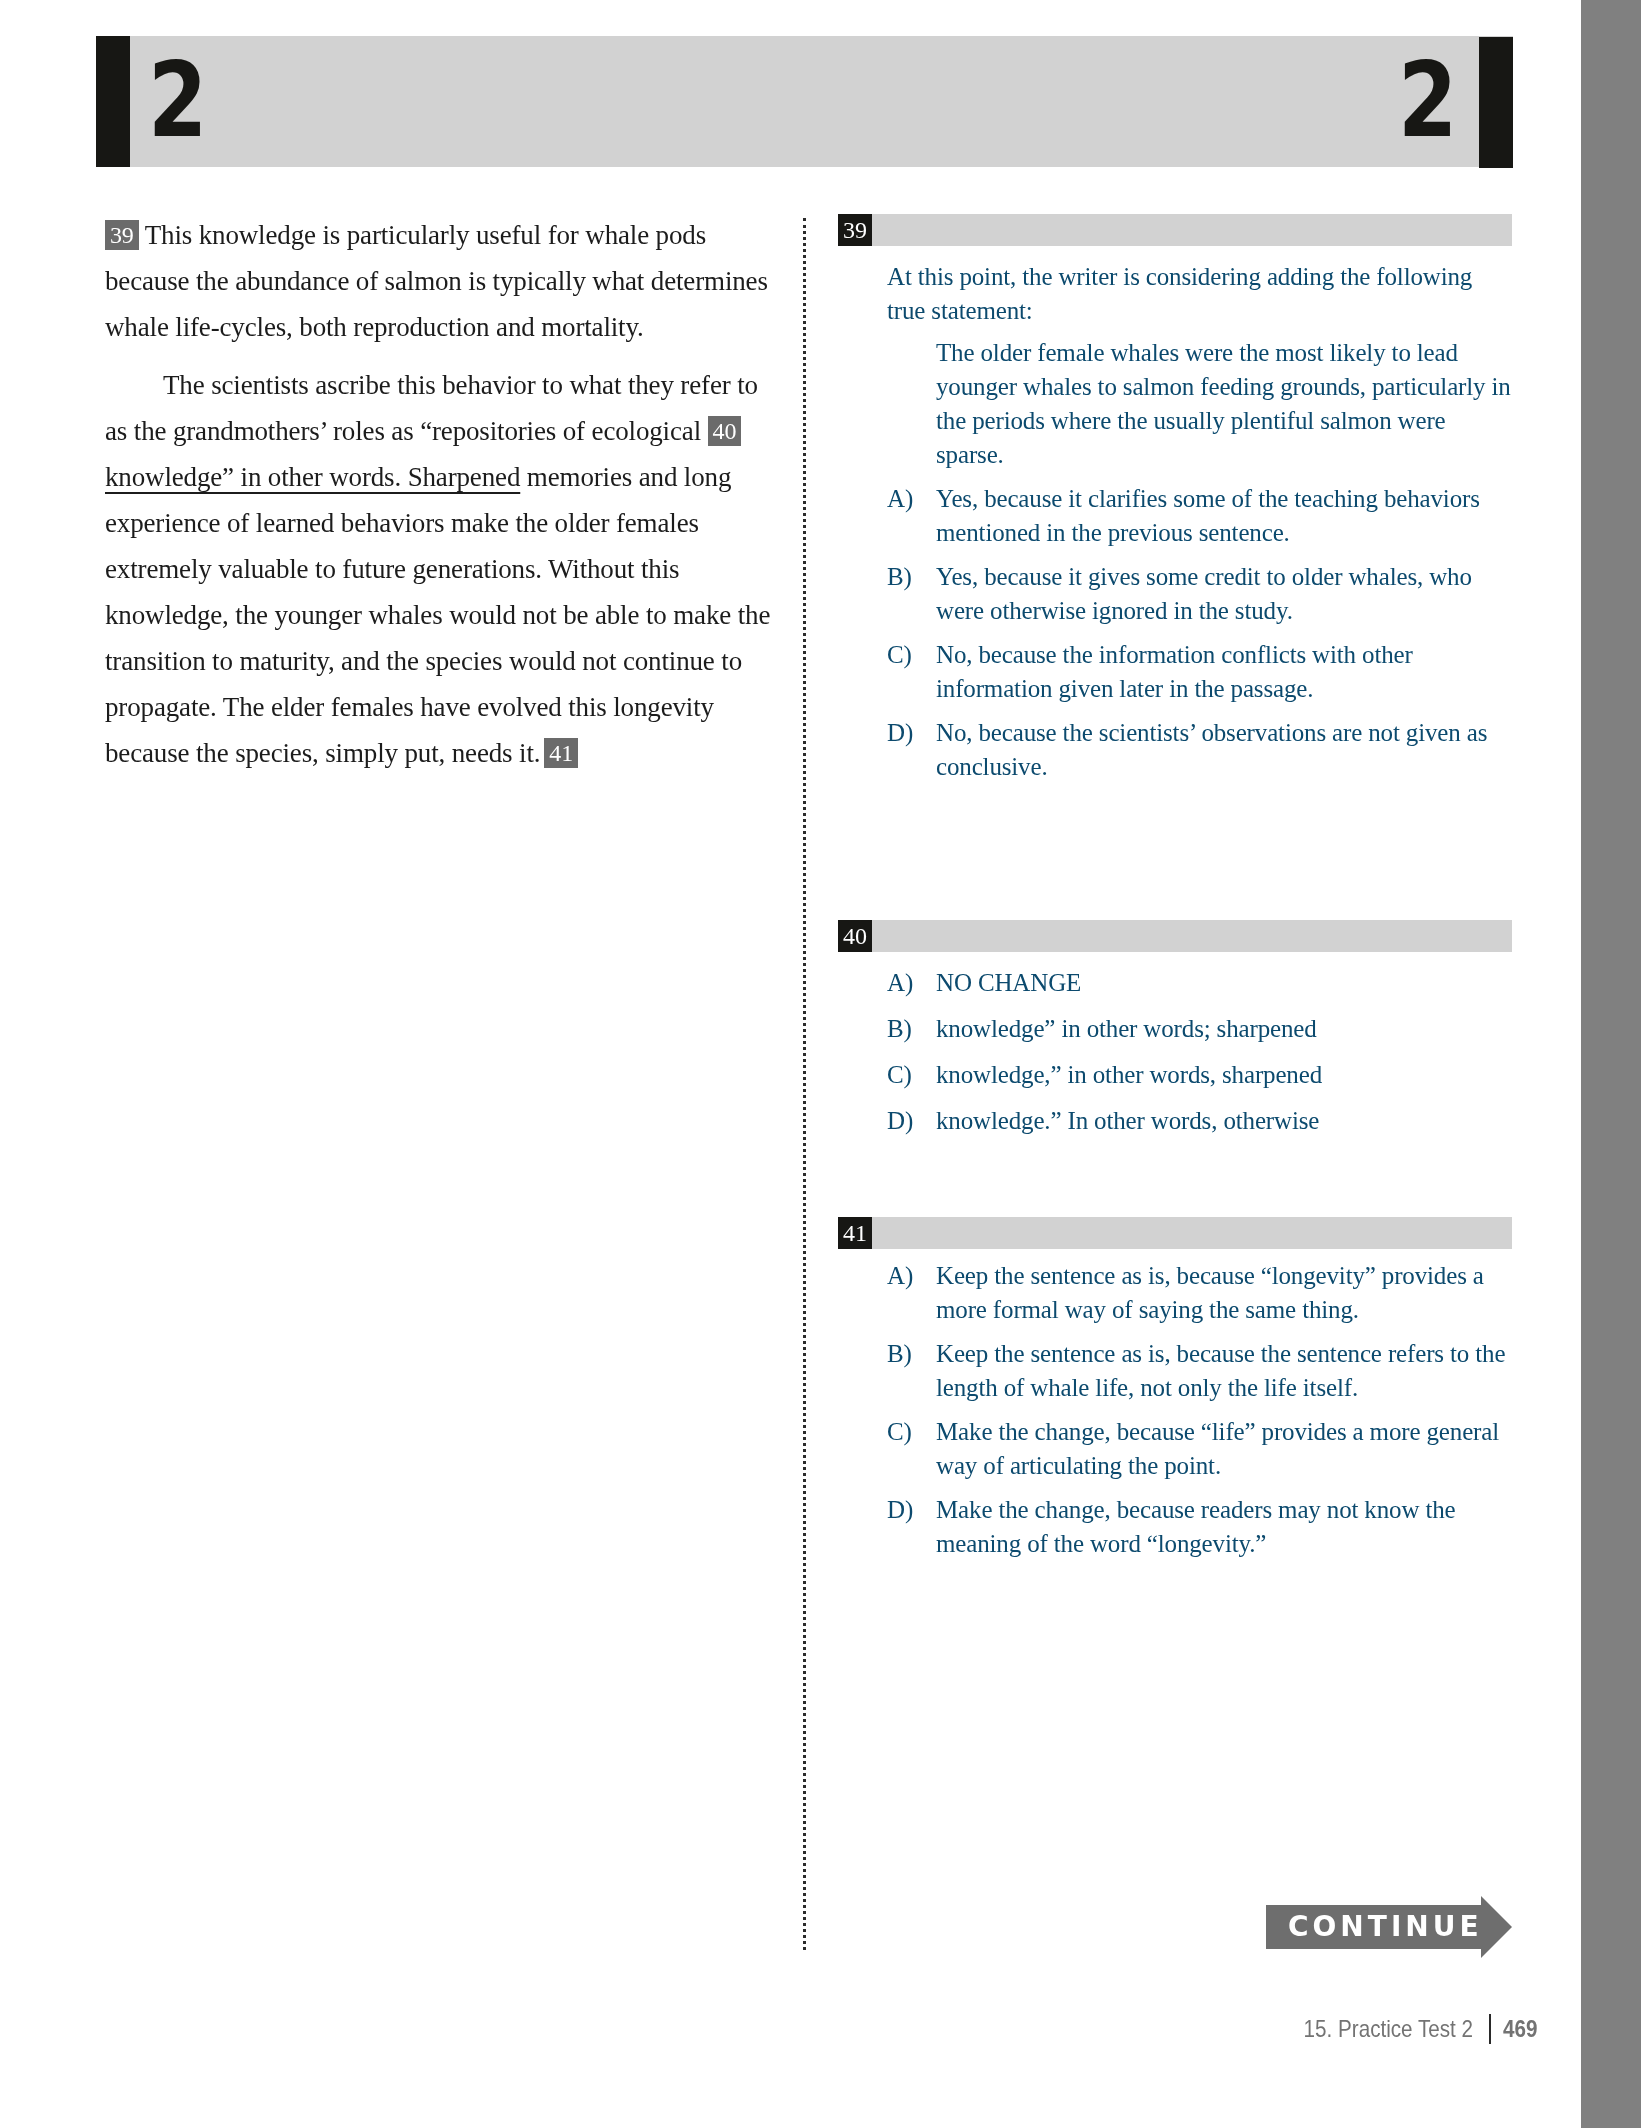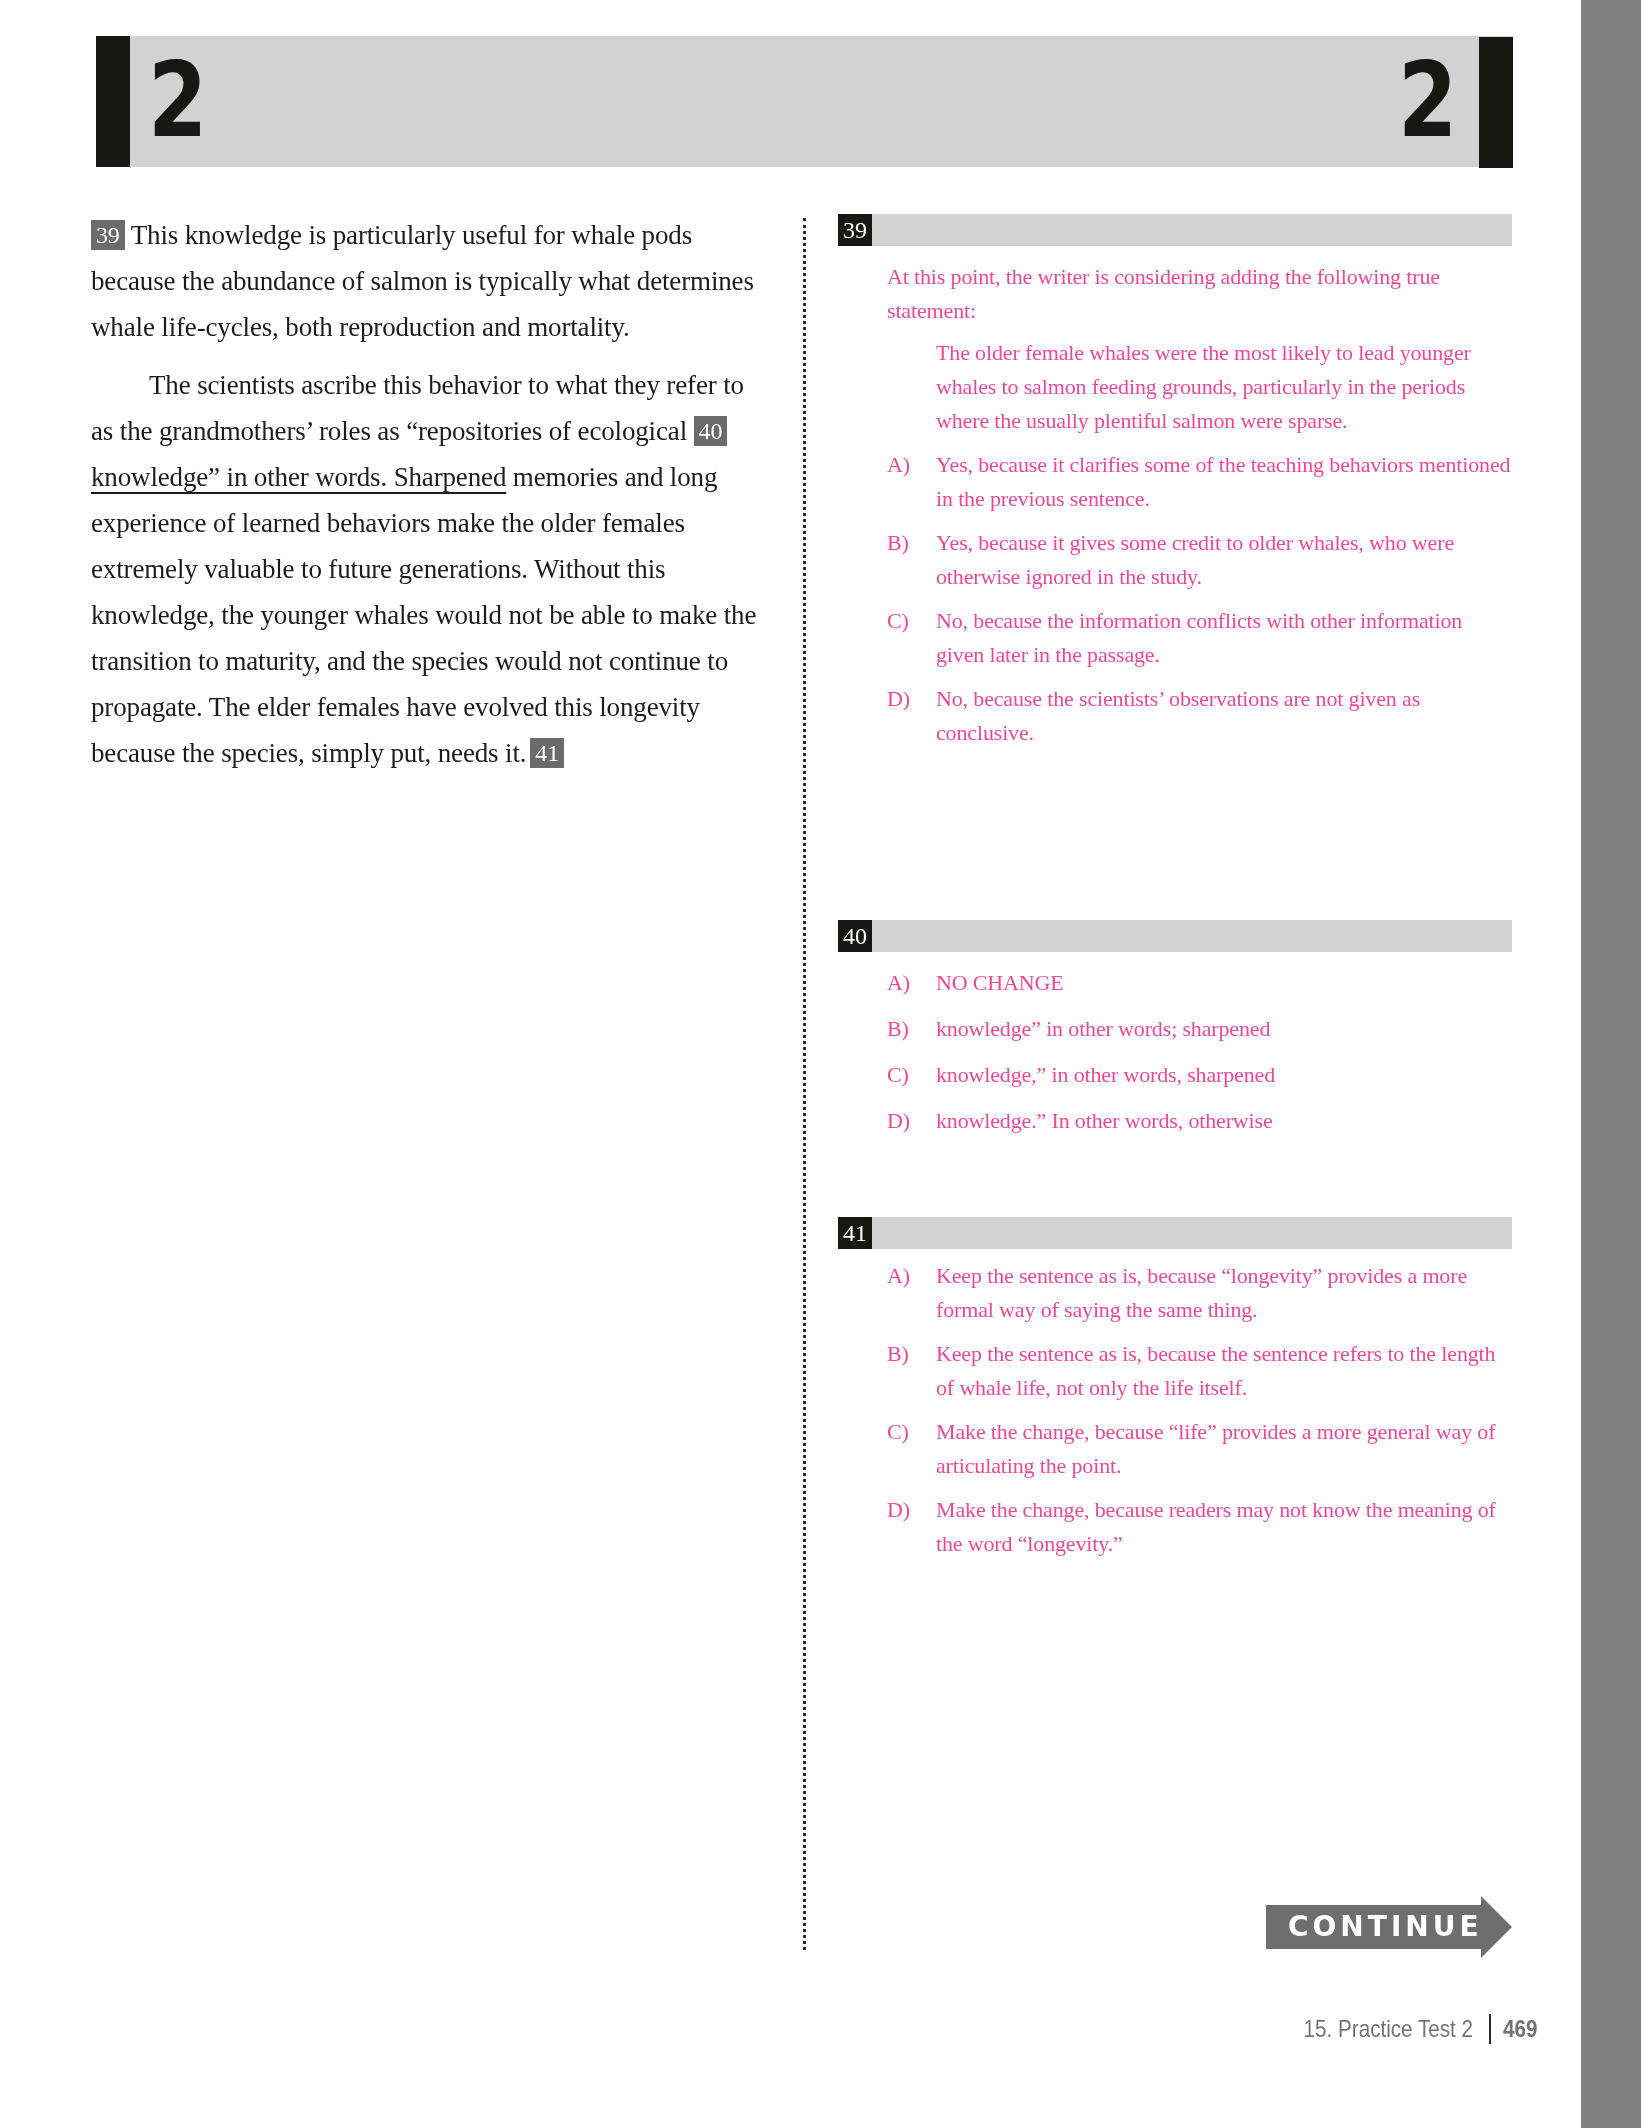--- a/index.html
+++ b/index.html
@@ -11,35 +11,35 @@
 
   
   .section-bar { position: absolute; left: 96px; top: 36px; width: 1417px; height: 131px; background: #d2d2d2; }
   .section-bar .bar-left { position: absolute; left: 0; top: 0; width: 34px; height: 131px; background: #171714; }
   .section-bar .bar-right { position: absolute; right: 0; top: 1px; width: 34px; height: 131px; background: #171714; }
   .section-num { position: absolute; top: 14px; font-family: "DejaVu Sans", "Liberation Sans", sans-serif; font-weight: bold; font-size: 104px; line-height: 100px; color: #171714; transform: scaleX(0.82); }
   .section-num.left { left: 52px; transform-origin: left center; }
   .section-num.right { right: 56px; transform-origin: right center; }
 
   
-  .passage { position: absolute; left: 91px; top: 212px; width: 670px; font-size: 27px; line-height: 46px; color: #1c1c1c; letter-spacing: -0.15px; }
+  .passage { position: absolute; left: 105px; top: 212px; width: 670px; font-size: 27px; line-height: 46px; color: #1c1c1c; letter-spacing: -0.15px; }
   .passage p { margin: 0; }
   .passage p.para2 { margin-top: 12px; text-indent: 58px; }
   .q-marker { display: inline-block; background: #6b6b6b; color: #fff; font-size: 24px; line-height: 30px; padding: 0 5px; margin-right: 6px; vertical-align: 1px; text-indent: 0; }
   .q-marker.end { margin-left: 4px; margin-right: 0; }
   .underlined { text-decoration: underline; text-decoration-thickness: 1.5px; text-underline-offset: 6px; }
 
   
   .divider { position: absolute; left: 803px; top: 218px; width: 4px; height: 1732px; border-left: 3px dotted #2b2b2b; }
 
   
   .question { position: absolute; left: 838px; width: 674px; }
   .q-head { position: relative; height: 32px; background: #d2d2d2; }
   .q-head .q-num { position: absolute; left: 0; top: 0; height: 32px; width: 34px; background: #171714; color: #fff; font-size: 24px; line-height: 32px; text-align: center; }
-  .q-body { padding-left: 49px; font-size: 22px; line-height: 34px; color: #ec4899; letter-spacing: -0.15px; }
+  .q-body { padding-left: 49px; font-size: 25px; line-height: 34px; color: #0c4a6e; letter-spacing: -0.15px; }
   .q-body .stem { margin-top: 14px; }
   .q-body .quote { padding-left: 49px; margin-top: 8px; }
   .q-body .stem2 { margin-top: 10px; }
   .choice { display: flex; margin-top: 10px; }
   .choice .letter { width: 49px; flex: 0 0 49px; }
   .choice .text { flex: 1; }
   #q39 { top: 214px; }
   #q39 .choices { margin-top: 2px; }
   #q40 { top: 920px; }
   #q40 .choices { margin-top: 14px; }

